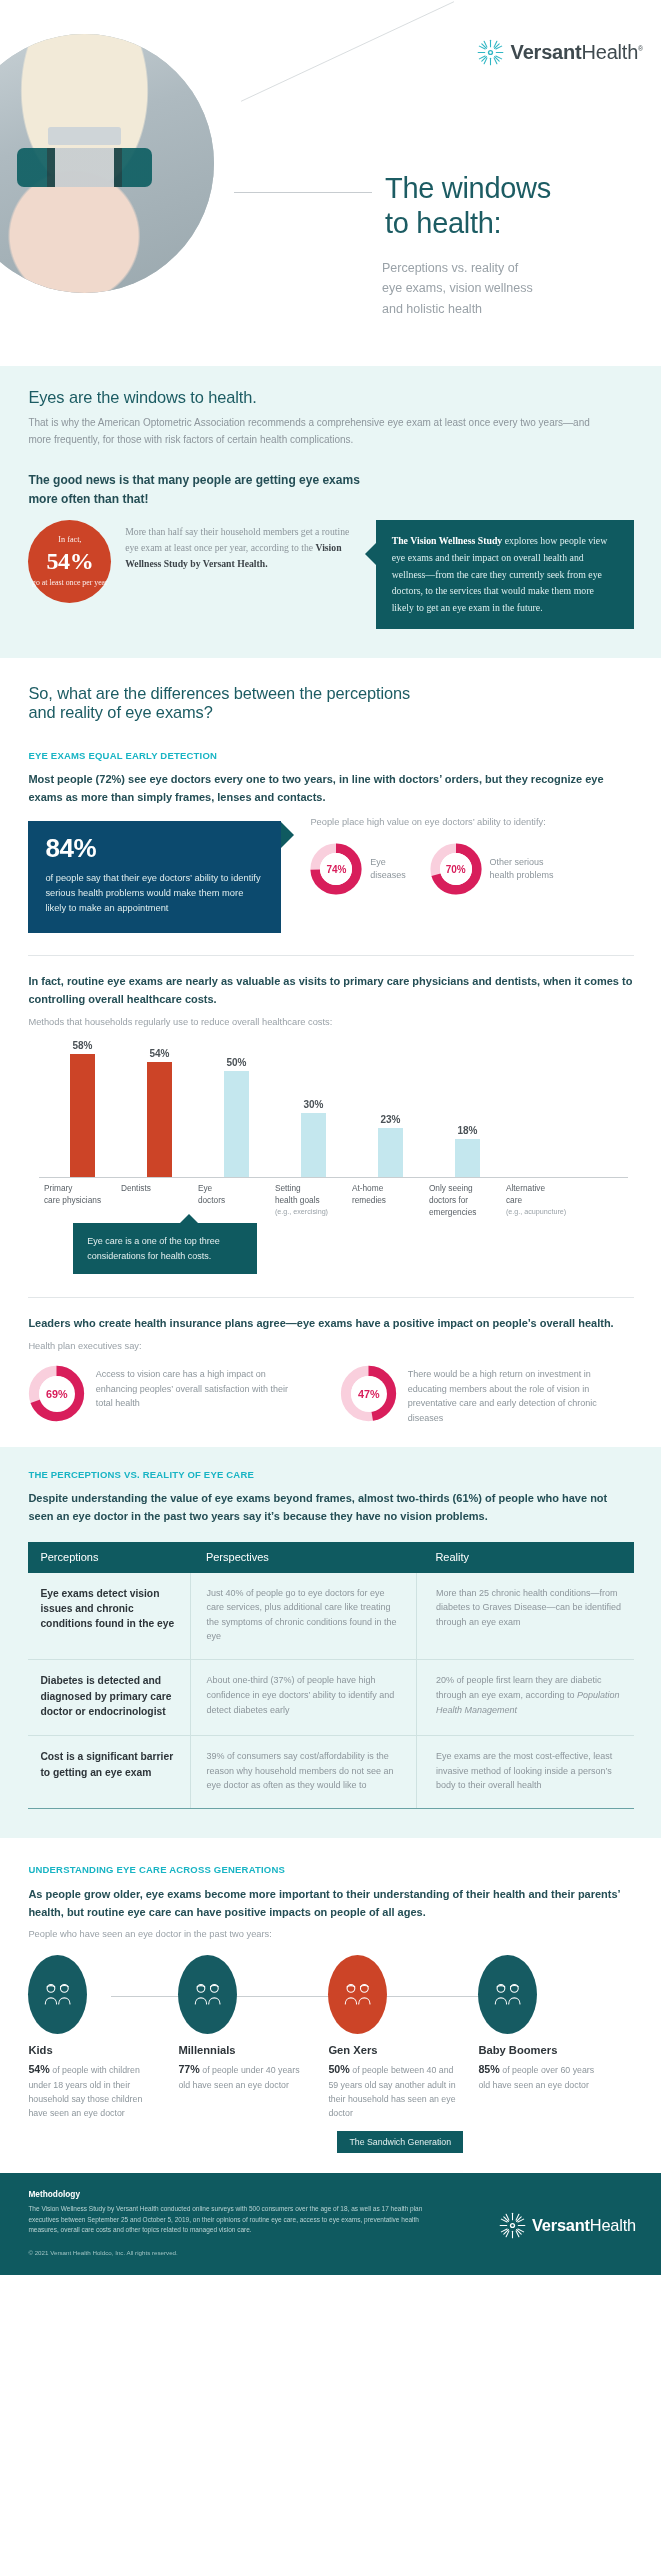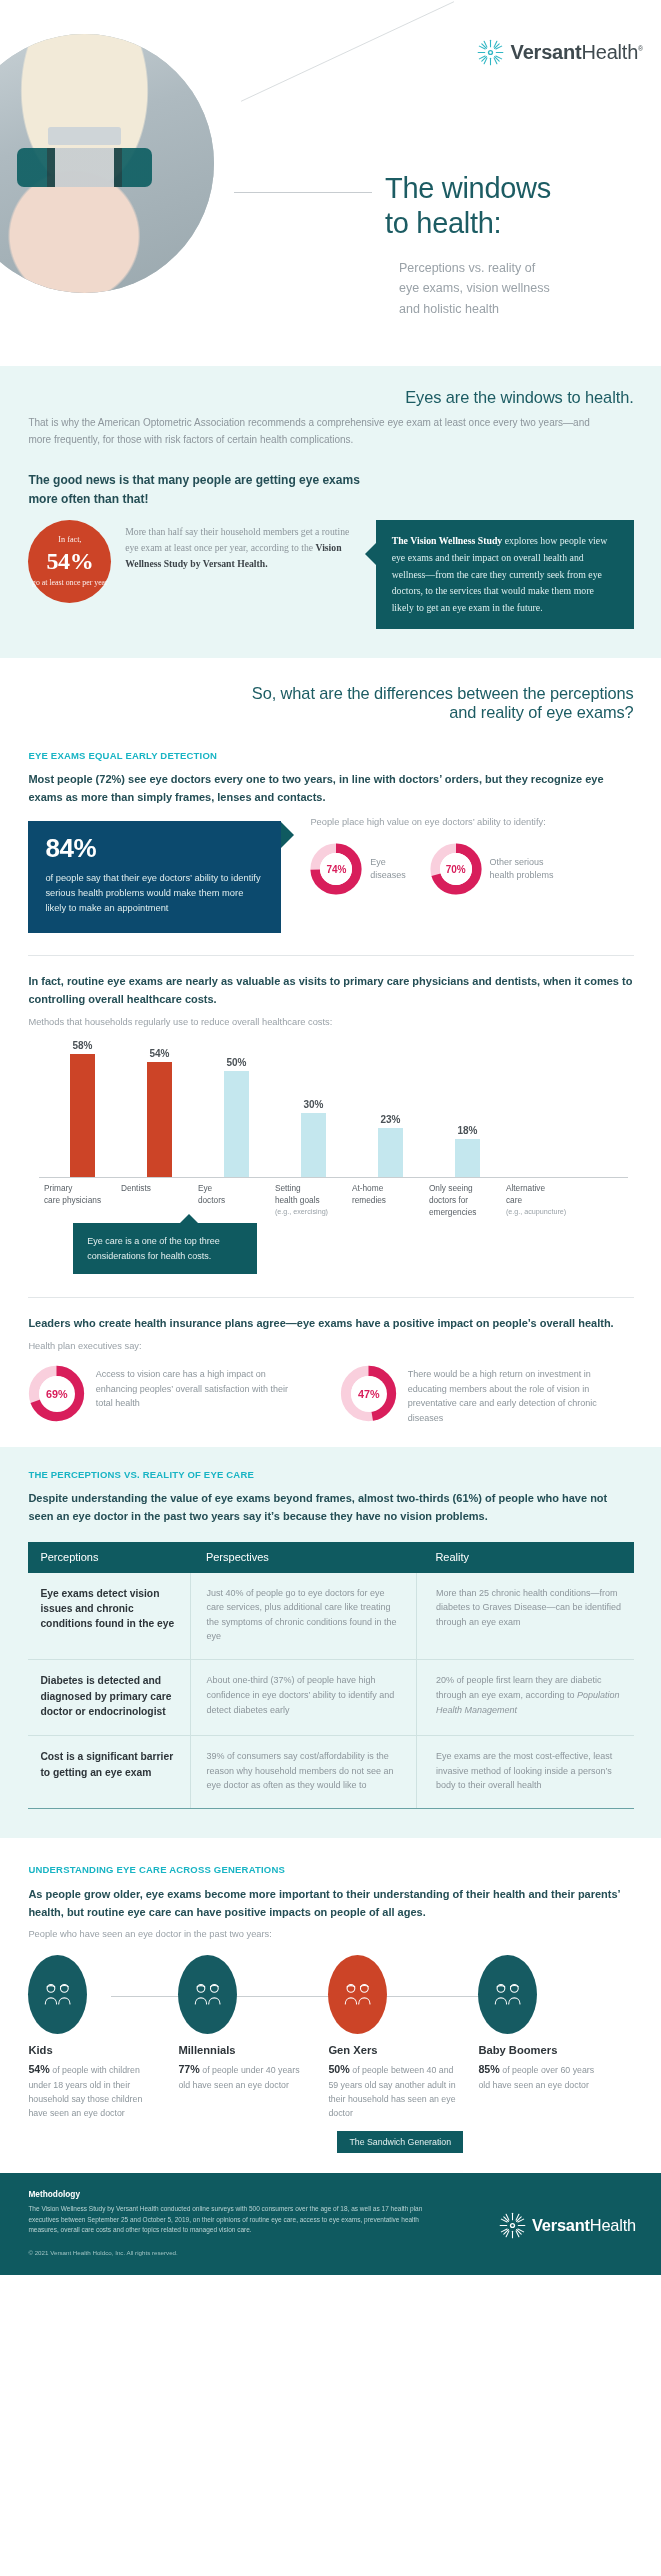--- a/index.html
+++ b/index.html
@@ -49,32 +49,32 @@
   .logo-word b { font-weight: 700; }
   .logo-word span.light { font-weight: 400; }
   .logo-reg { font-size: 6.9px; vertical-align: super; }
 
   .hero-title {
     position: absolute; left: 385px; top: 171px;
     font-size: 29px; line-height: 1.22; font-weight: 300;
     color: #1c5c63; letter-spacing: -0.3px;
   }
   .hero-sub {
-    position: absolute; left: 399px; top: 258px;
+    position: absolute; left: 382px; top: 258px;
     font-size: 12.5px; line-height: 1.62; color: #9aa2a8; font-weight: 400;
   }
   .hero-rule {
     position: absolute; left: 234px; top: 192px; width: 138px; height: 0.9px; background: #c7ccd0;
   }
 
   
   .band-pale { background: #e9f6f5; padding: 22.4px 28.4px 29px 28.4px; }
   .band-white { background: #ffffff; padding: 26px 28.4px 20.7px 28.4px; }
 
-  h2.sec-title { font-size: 16.4px; font-weight: 400; color: #1c5c63; margin-bottom: 6.9px; letter-spacing: -0.1px; text-align: right; }
+  h2.sec-title { font-size: 16.4px; font-weight: 400; color: #1c5c63; margin-bottom: 6.9px; letter-spacing: -0.1px; }
   p.sec-body { font-size: 10px; line-height: 1.72; color: #8d969c; max-width: 569px; }
 
   .lead-bold { font-size: 12px; font-weight: 700; color: #244e55; line-height: 1.55; max-width: 345px; margin-top: 22.4px;}
 
   .two-col { display: flex; gap: 17px; margin-top: 12px; font-family: Liberation Serif, serif; }
   .circ-block { display: flex; gap: 13.8px; width: 349px; }
   .big-circle {
     width: 83px; height: 83px; border-radius: 50%;
     background: #cc4427; color: #fff; flex: 0 0 83px;
     display: flex; flex-direction: column; align-items: center; justify-content: center;

